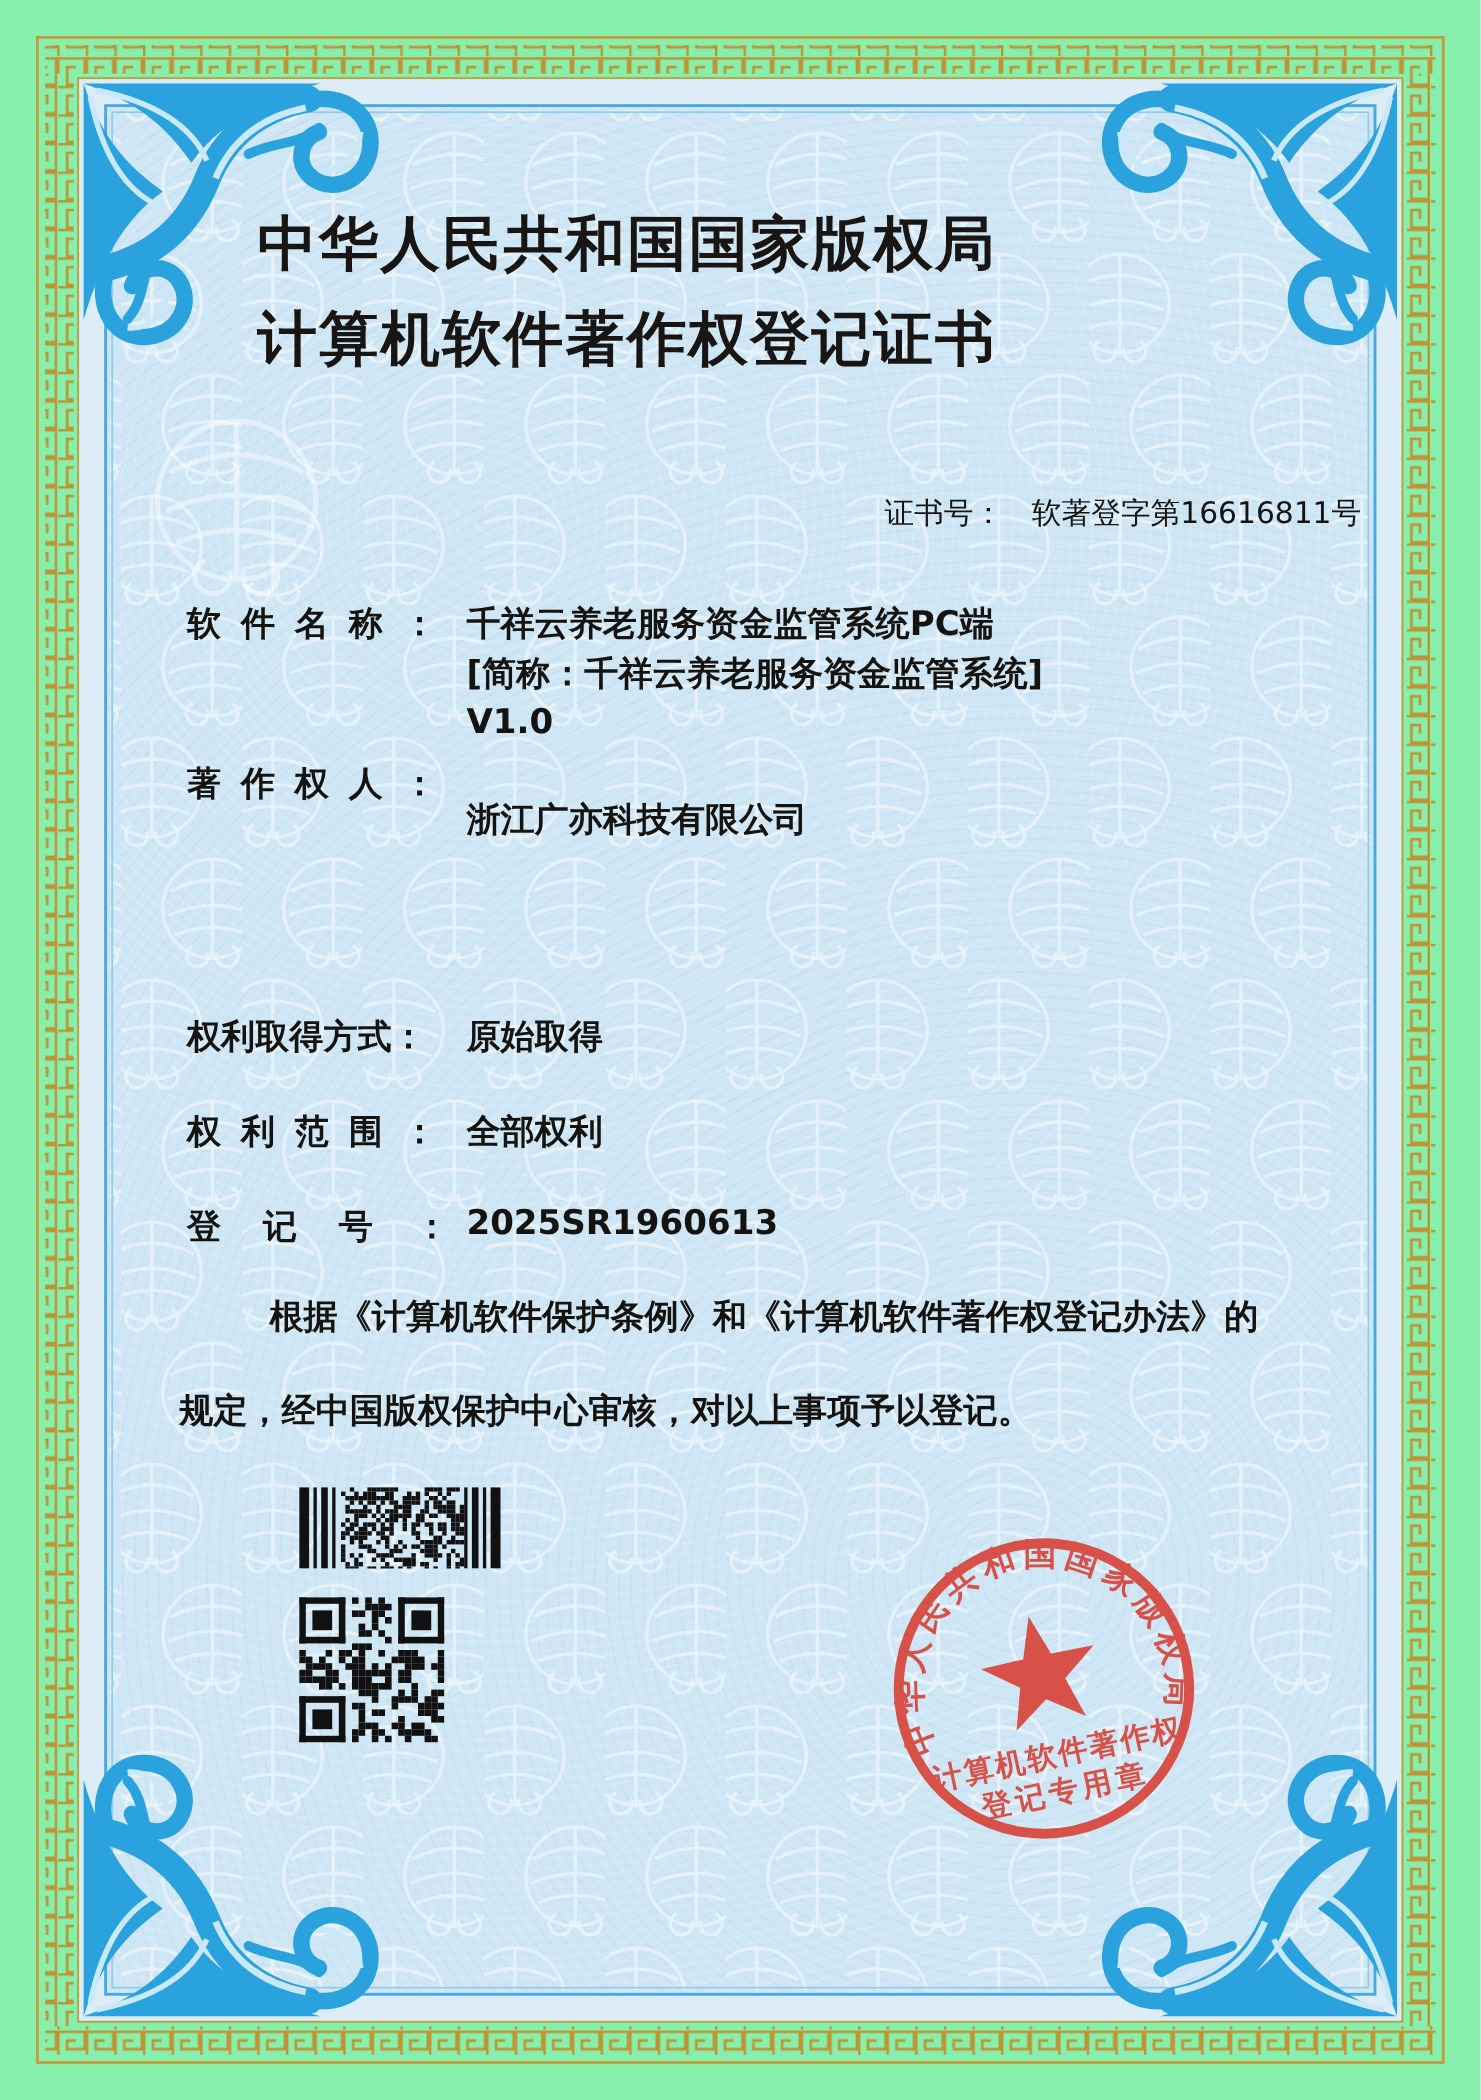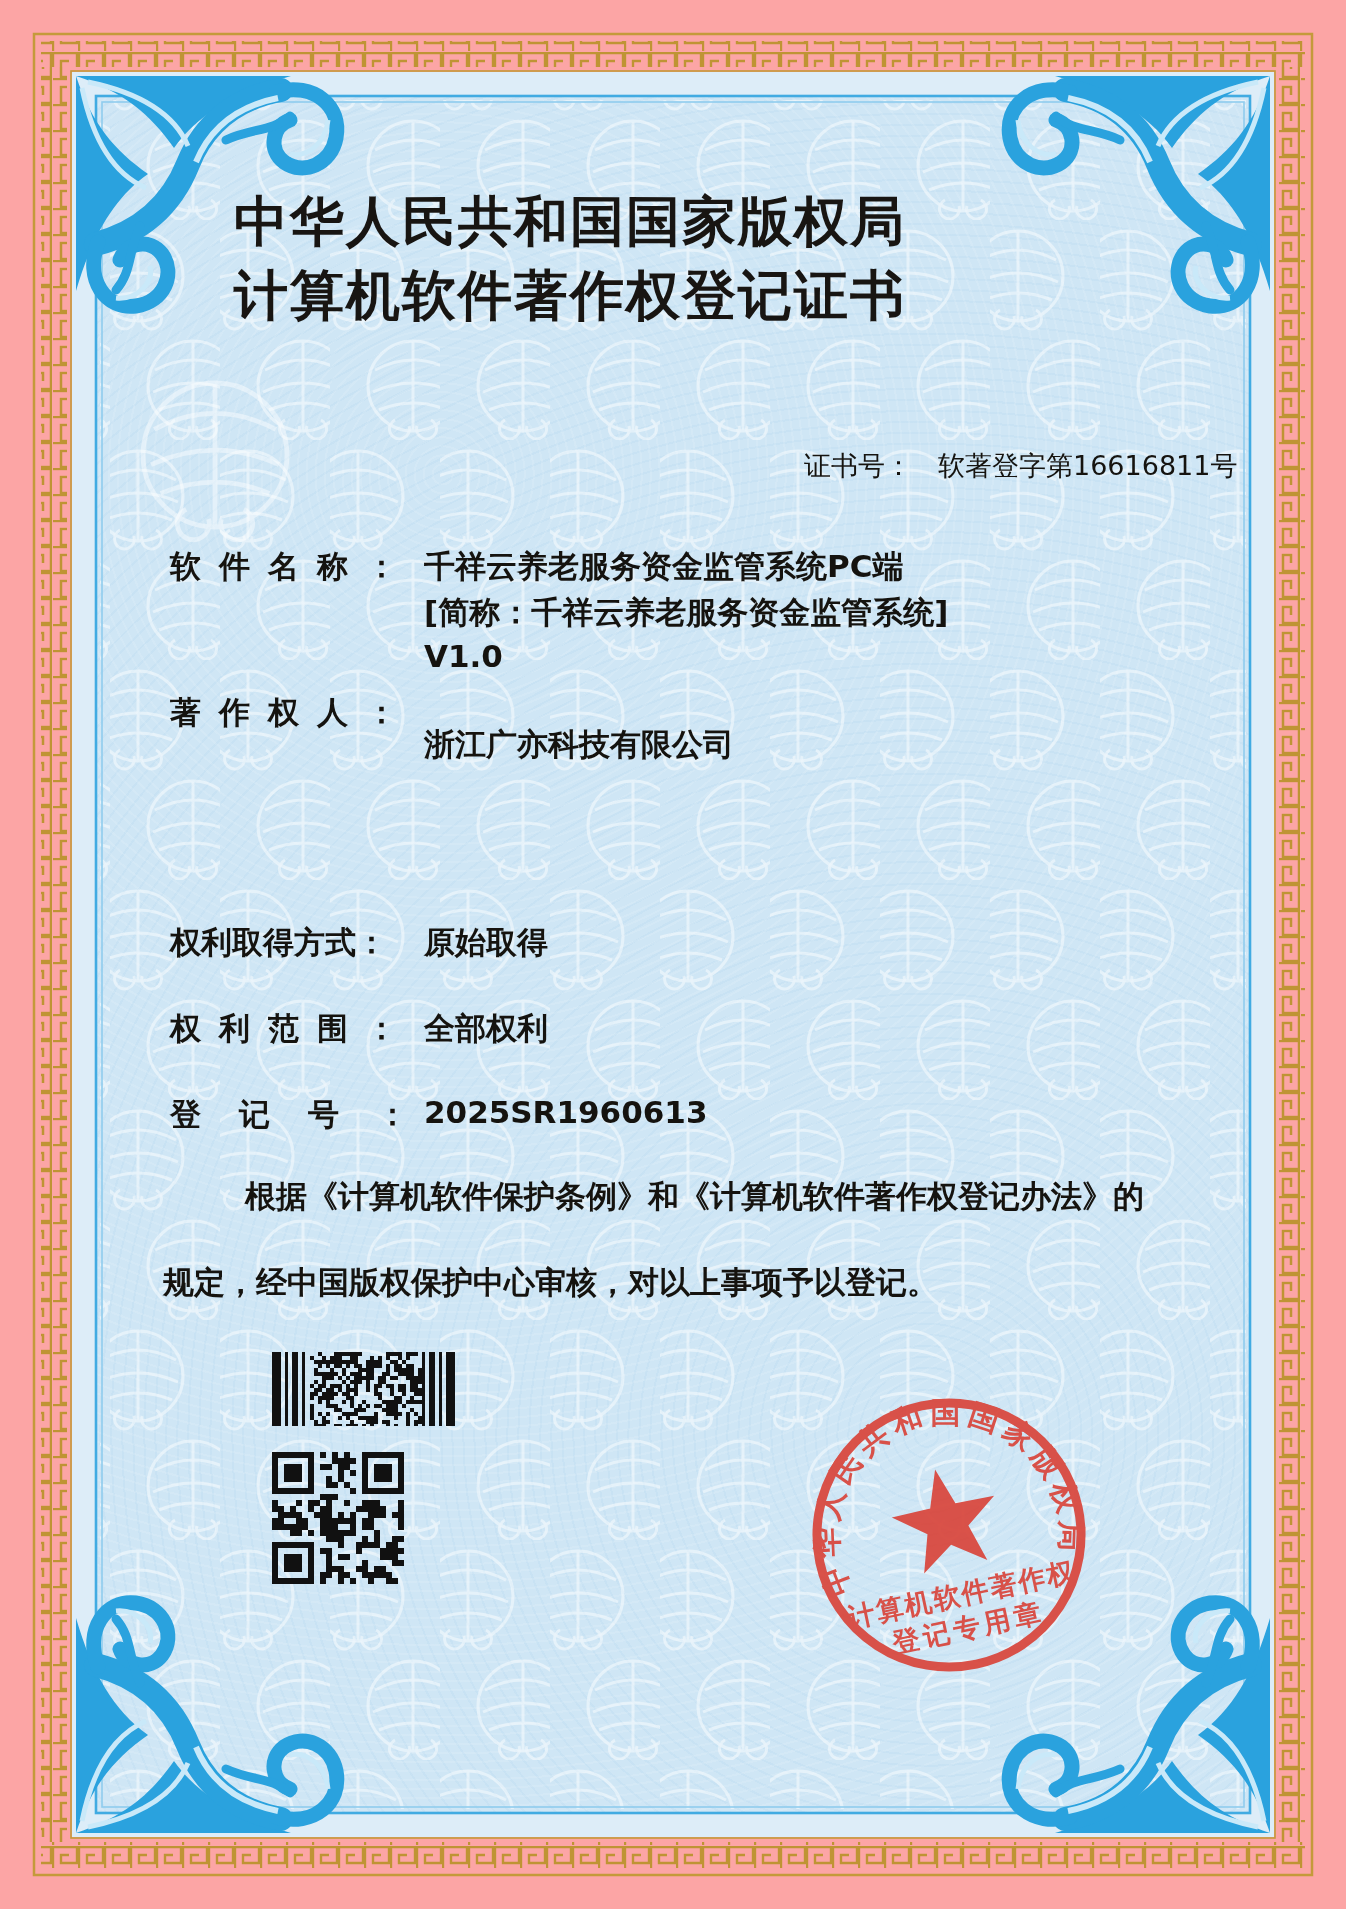--- a/index.html
+++ b/index.html
@@ -1,20 +1,20 @@
 <!DOCTYPE html>
 <html><head>
 <meta charset="utf-8">
 <style>
   html,body{margin:0;padding:0;background:#e8eef2;}
   .page{
     position:relative;
     width:1346px;height:1909px;
     margin:0 auto;
-    background:#fca5a5;
+    background:#86efac;
     overflow:hidden;
     font-family:"DejaVu Sans","Liberation Sans",sans-serif;
     color:#1a1a1a;
   }
   .mid-bg{
     position:absolute;left:72px;top:72px;right:72px;bottom:72px;
     background:#ddedf8;
   }
   .inner-bg{
     position:absolute;left:97px;top:97px;right:97px;bottom:97px;
@@ -25,21 +25,21 @@
   }
   .decor{position:absolute;left:0;top:0;}
   .abs{position:absolute;white-space:nowrap;}
 
   .title{
     left:150px;width:840px;text-align:center;
     font-family:"DejaVu Serif","Liberation Serif",serif;
     font-weight:700;font-size:54px;letter-spacing:2px;color:#181512;
   }
   .title1{top:186px;}
-  .title2{top:260px;}
+  .title2{top:272px;}
 
   .certno{top:448px;left:804px;font-size:27px;font-weight:400;color:#15130f;}
   .certno .gap{display:inline-block;width:26px;}
 
   .field-label{left:170px;font-size:31px;font-weight:700;color:#15130f;}
   .field-value{left:424px;font-size:31px;font-weight:700;color:#15130f;}
   .ls-a{letter-spacing:18px;}
   .ls-b{letter-spacing:38px;}
 
   .stmt{font-size:31px;font-weight:700;color:#15130f;}

